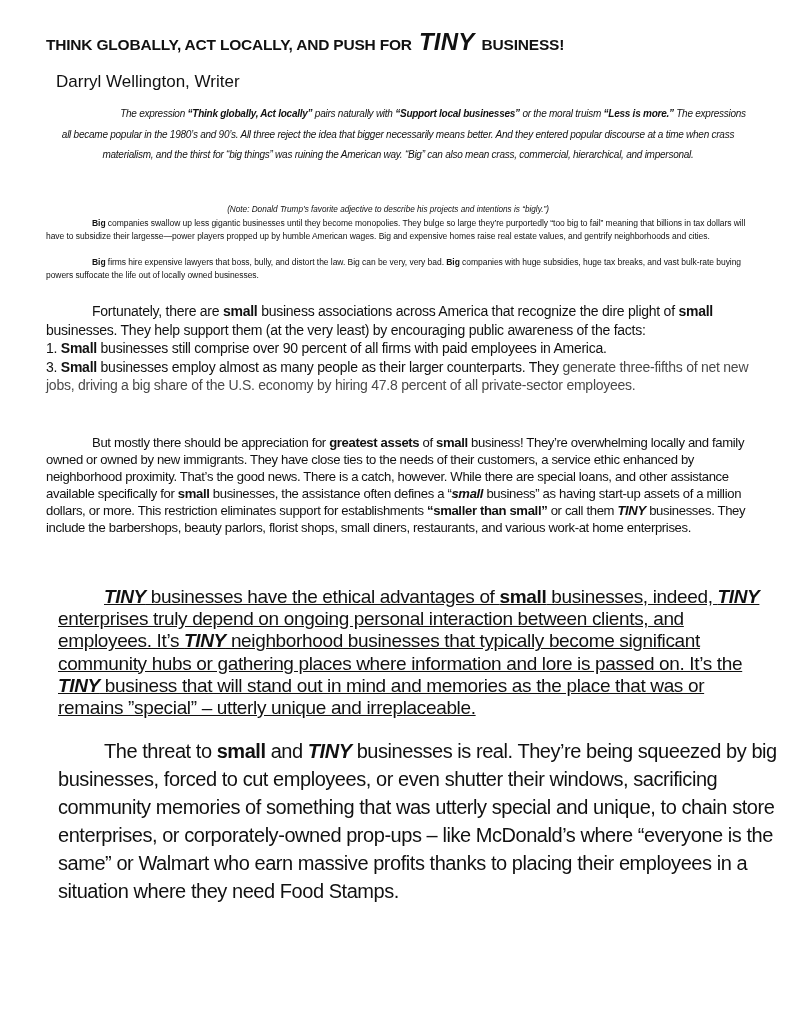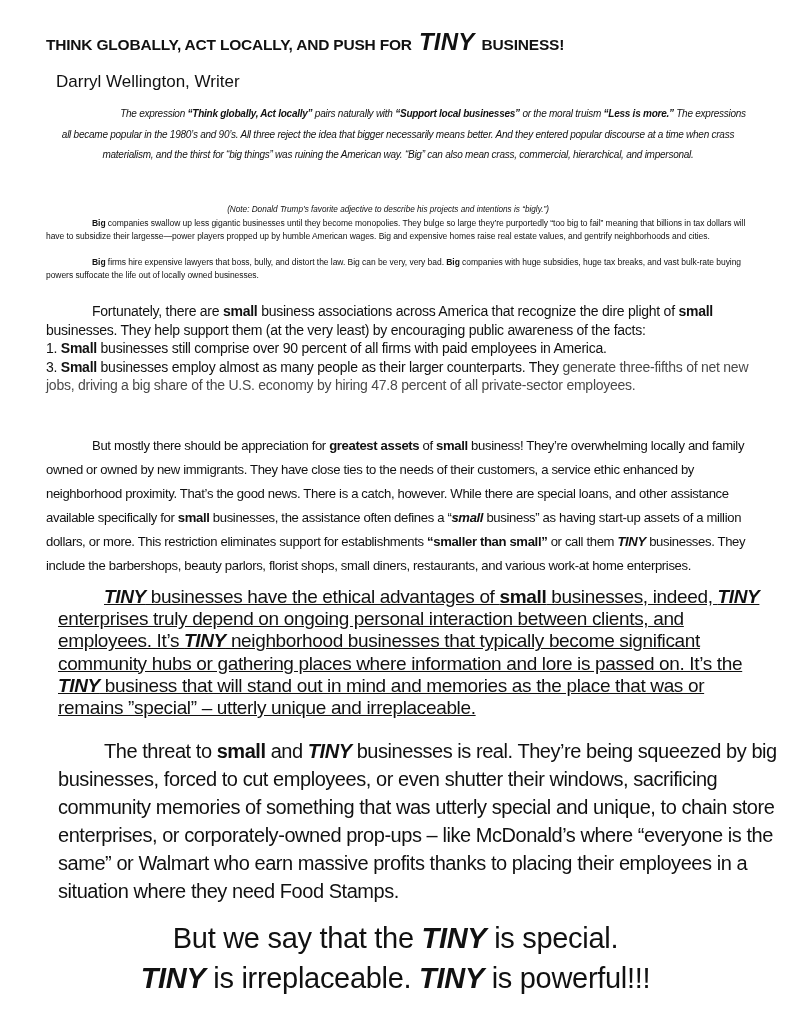--- a/index.html
+++ b/index.html
@@ -83,21 +83,21 @@
       margin: 0;
       letter-spacing: -0.25px;
     }
     .facts .indent { display: inline-block; width: 46px; }
     .facts .gray { color: #4a4a4a; }
     .assets {
       position: absolute;
       left: 46px; top: 434px;
       width: 712px;
       font-size: 13.1px;
-      line-height: 24px;
+      line-height: 17px;
       margin: 0;
       letter-spacing: -0.35px;
     }
     .assets .indent { display: inline-block; width: 46px; }
     .tiny-para {
       position: absolute;
       left: 46px; top: 574px;
       width: 712px;
       font-size: 19px;
       line-height: 22.2px;
@@ -151,18 +151,14 @@
     <div><span>1. </span><b>Small</b><span> businesses still comprise over 90 percent of all firms with paid employees in America.</span></div>
     <div><span>3. </span><b>Small</b><span> businesses employ almost as many people as their larger counterparts. They </span><span class="gray">generate three-fifths of net new jobs, driving a big share of the U.S. economy by hiring 47.8 percent of all private-sector employees.</span></div>
   </div>
 
   <p class="assets"><span class="indent"></span><span>But mostly there should be appreciation for </span><b>greatest assets</b><span> of </span><b>small</b><span> business! They’re overwhelming locally and family owned or owned by new immigrants. They have close ties to the needs of their customers, a service ethic enhanced by neighborhood proximity. That’s the good news. There is a catch, however. While there are special loans, and other assistance available specifically for </span><b>small</b><span> businesses, the assistance often defines a “</span><span class="bi">small</span><span> business” as having start-up assets of a million dollars, or more. This restriction eliminates support for establishments </span><b>“smaller than small”</b><span> or call them </span><span class="bi">TINY</span><span> businesses. They include the barbershops, beauty parlors, florist shops, small diners, restaurants, and various work-at home enterprises.</span></p>
 
   <p class="tiny-para"><span class="indent"></span><span class="bi">TINY</span><span> businesses have the ethical advantages of </span><b>small</b><span> businesses, indeed, </span><span class="bi">TINY</span><span> enterprises truly depend on ongoing personal interaction between clients, and employees. It’s </span><span class="bi">TINY</span><span> neighborhood businesses that typically become significant community hubs or gathering places where information and lore is passed on. It’s the </span><span class="bi">TINY</span><span> business that will stand out in mind and memories as the place that was or remains ”special” – utterly unique and irreplaceable.</span></p>
 
   <p class="threat"><span class="indent"></span><span>The threat to </span><b>small</b><span> and </span><span class="bi">TINY</span><span> businesses is real. They’re being squeezed by big businesses, forced to cut employees, or even shutter their windows, sacrificing community memories of something that was utterly special and unique, to chain store enterprises, or corporately-owned prop-ups – like McDonald’s where “everyone is the same” or Walmart who earn massive profits thanks to placing their employees in a situation where they need Food Stamps.</span></p>
 
-  <div class="closing">
-    <div><span>But we say that the </span><span class="bi">TINY</span><span> is special.</span></div>
-    <div><span class="bi">TINY</span><span> is irreplaceable. </span><span class="bi">TINY</span><span> is powerful!!!</span></div>
-  </div>
 
 </div>
 
 </body></html>

